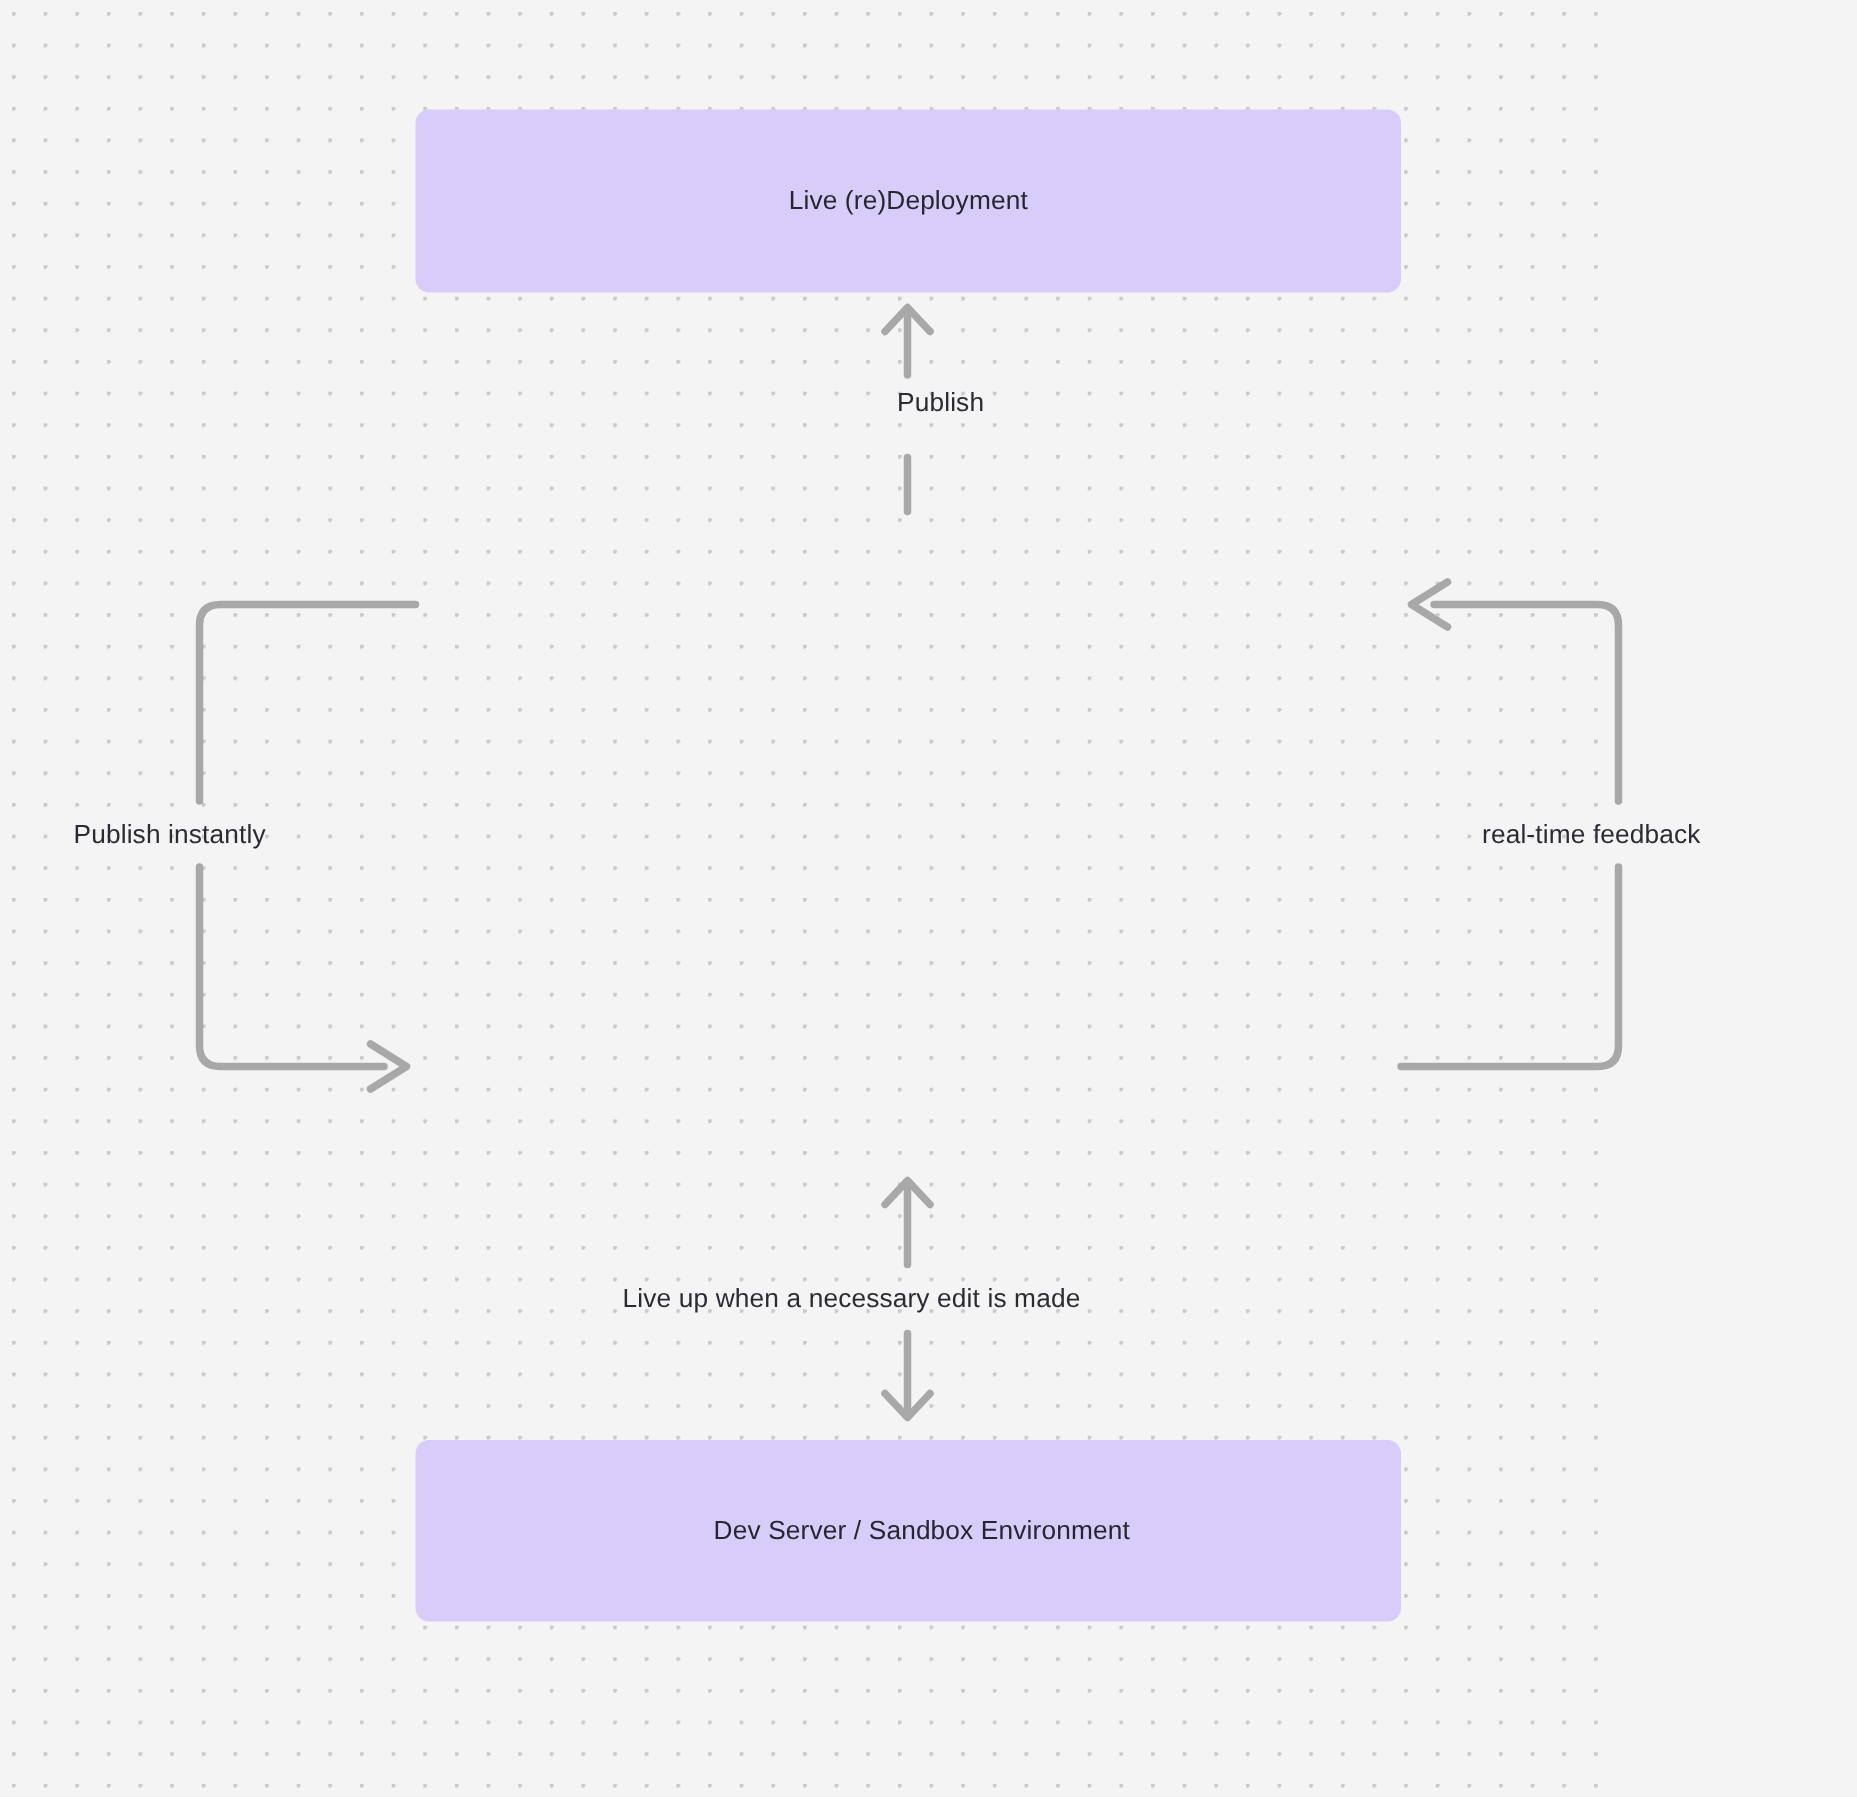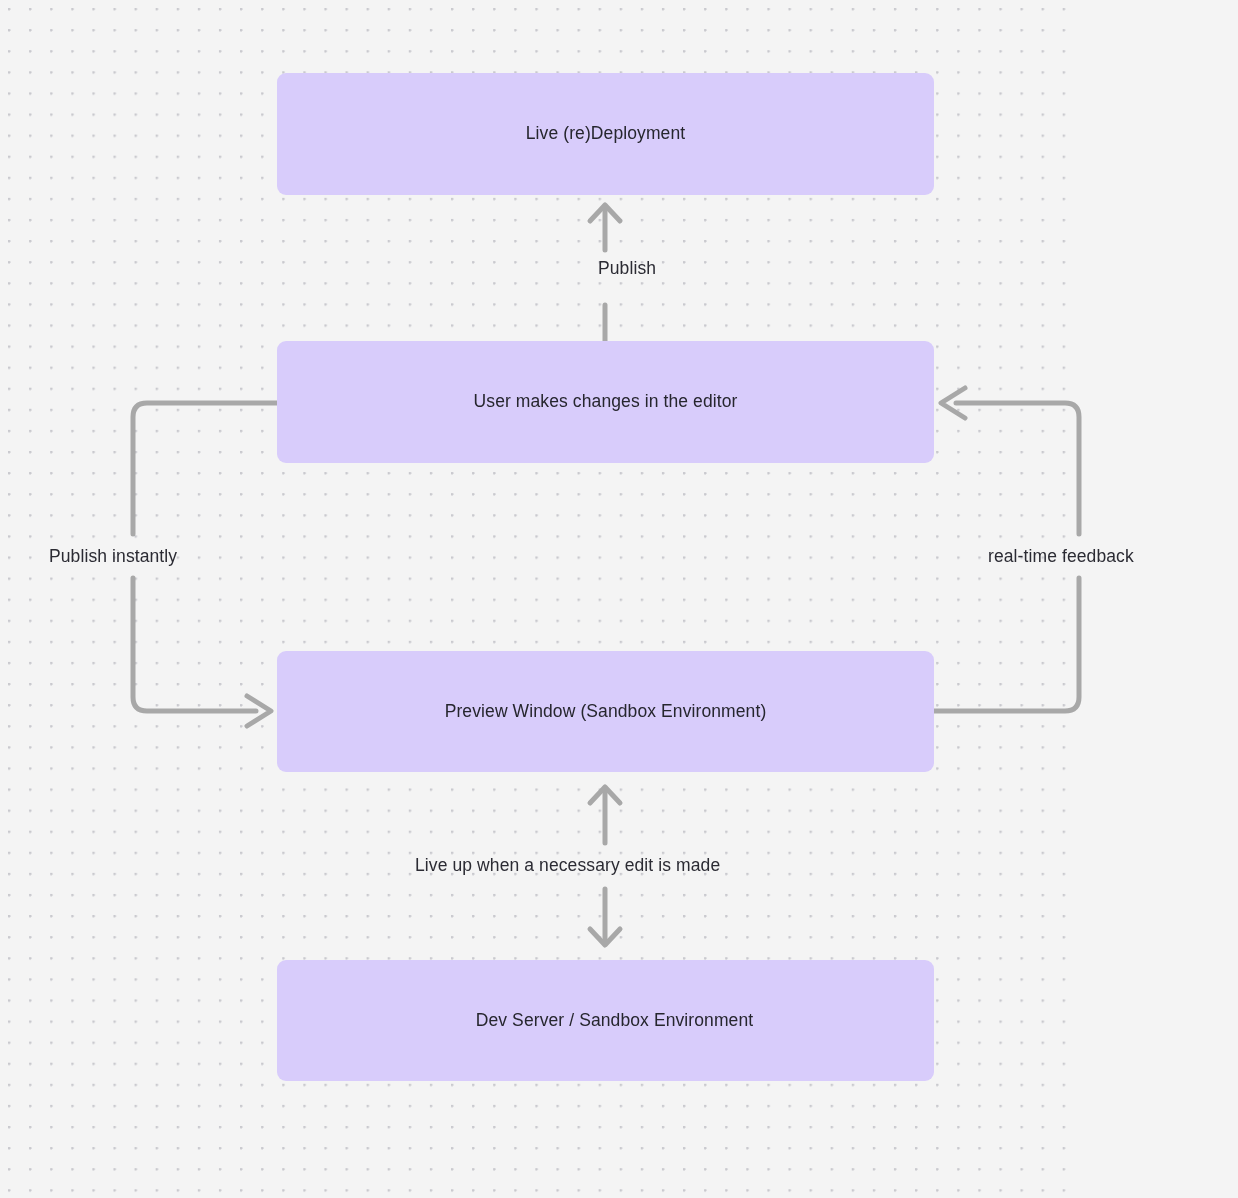--- a/index.html
+++ b/index.html
@@ -89,27 +89,21 @@
       <path d="M 590 803 L 605 787 L 620 803"></path>
       <path d="M 605 889 L 605 944"></path>
       <path d="M 590 929 L 605 945 L 620 929"></path>
     </g>
   </svg>
 
   <div class="node" id="node-live">
     <span>Live (re)Deployment</span>
   </div>
 
-  <div class="node" id="node-user">
-    <span>User makes changes in the editor</span>
-  </div>
 
-  <div class="node" id="node-preview">
-    <span>Preview Window (Sandbox Environment)</span>
-  </div>
 
   <div class="node" id="node-devserver">
     <span>Dev Server / Sandbox Environment</span>
   </div>
 
   <div class="edge-label" id="label-publish">Publish</div>
 
   <div class="edge-label" id="label-updates">Publish instantly</div>
 
   <div class="edge-label" id="label-realtime">real-time feedback</div>

